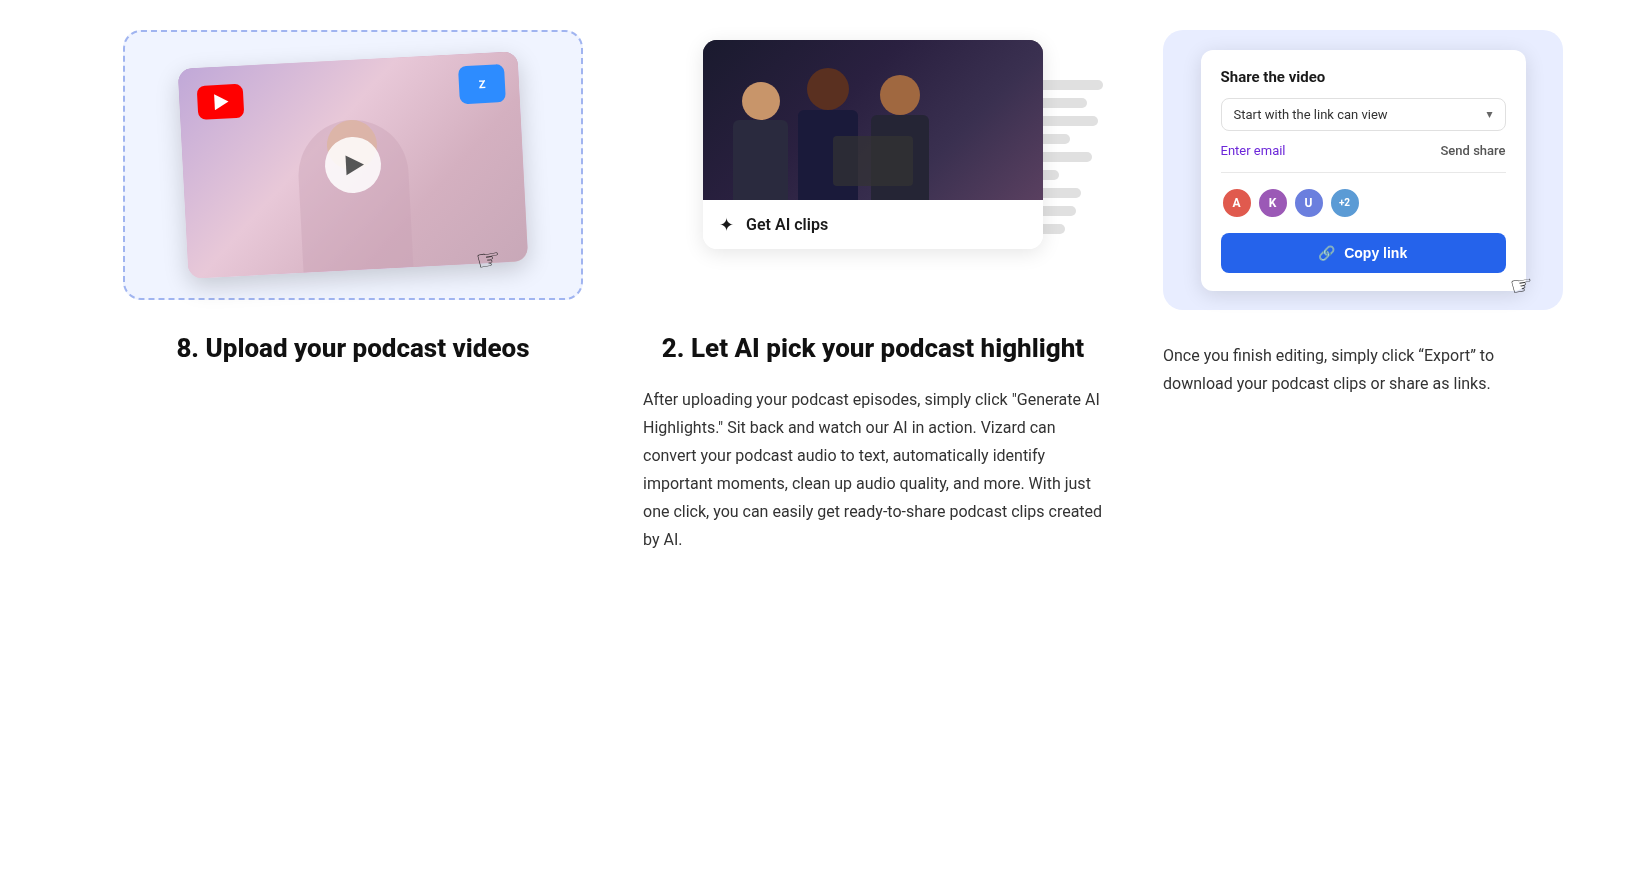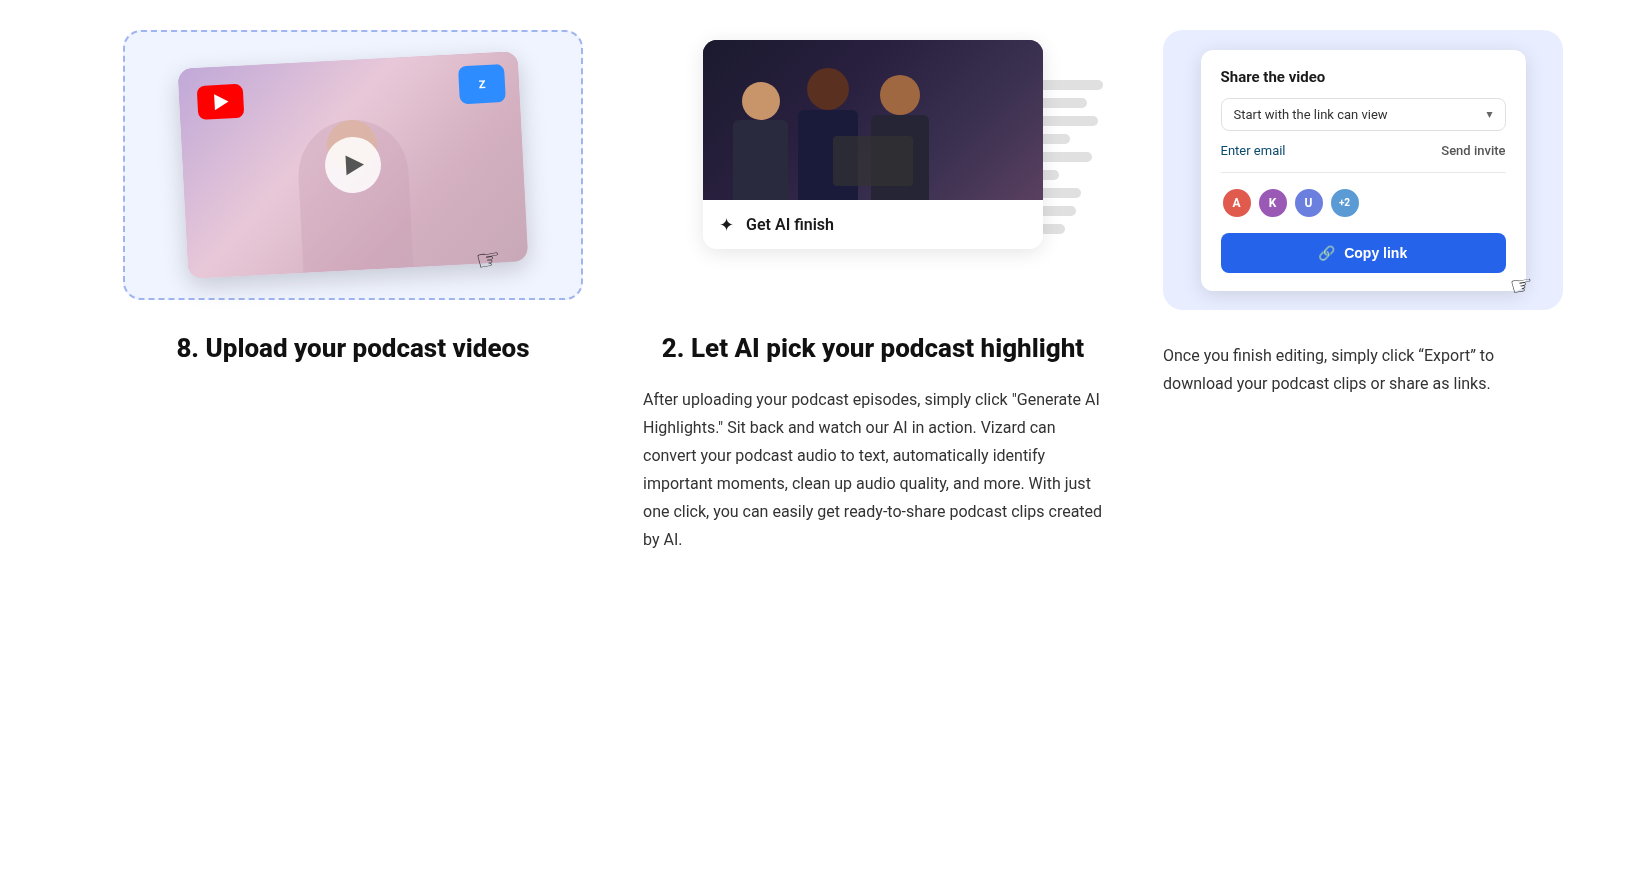--- a/index.html
+++ b/index.html
@@ -244,21 +244,21 @@
     .share-email-row {
       display: flex;
       align-items: center;
       margin-bottom: 14px;
       border-bottom: 1.5px solid #e8e8e8;
       padding-bottom: 14px;
     }
     .share-email-input {
       flex: 1;
       font-size: 13px;
-      color: #0c4a6e;
+      color: #6d28d9;
     }
     .share-invite {
       font-size: 13px;
       color: #555;
       font-weight: 500;
     }
     .share-avatars {
       display: flex;
       align-items: center;
       gap: 4px;
@@ -396,21 +396,21 @@
 
           <div style="position:absolute;bottom:0;left:168px;">
             <div style="width:40px;height:40px;background:#a06840;border-radius:50%;margin:0 auto;"></div>
             <div style="width:58px;height:85px;background:#252535;border-radius:6px 6px 0 0;"></div>
           </div>
 
           <div style="position:absolute;bottom:14px;left:130px;width:80px;height:50px;background:#333;border-radius:4px;opacity:0.7;"></div>
         </div>
         <div class="ai-card-bottom">
           <span class="ai-icon">✦</span>
-          <span class="ai-label">Get AI finish</span>
+          <span class="ai-label">Get AI clips</span>
         </div>
       </div>
     </div>
 
     <h2 class="step-title">2. Let AI pick your podcast highlight</h2>
     <p class="step-body">After uploading your podcast episodes, simply click "Generate AI Highlights." Sit back and watch our AI in action. Vizard can convert your podcast audio to text, automatically identify important moments, clean up audio quality, and more. With just one click, you can easily get ready-to-share podcast clips created by AI.</p>
   </div>
 
   <div class="column">
     <div class="share-outer">
@@ -418,21 +418,21 @@
       <div class="share-card">
         <div class="share-title">Share the video</div>
 
         <div class="share-dropdown">
           <span>Start with the link can view</span>
           <span class="dropdown-arrow">▾</span>
         </div>
 
         <div class="share-email-row">
           <div class="share-email-input">Enter email</div>
-          <div class="share-invite">Send invite</div>
+          <div class="share-invite">Send share</div>
         </div>
 
         <div class="share-avatars">
           <div class="avatar-circle" style="background:#e05a4e">A</div>
           <div class="avatar-circle" style="background:#9b59b6">K</div>
           <div class="avatar-circle" style="background:#6b7fde">U</div>
           <div class="avatar-circle" style="background:#5b9bd5;font-size:10px;">+2</div>
         </div>
 
         <button class="copy-link-btn">

